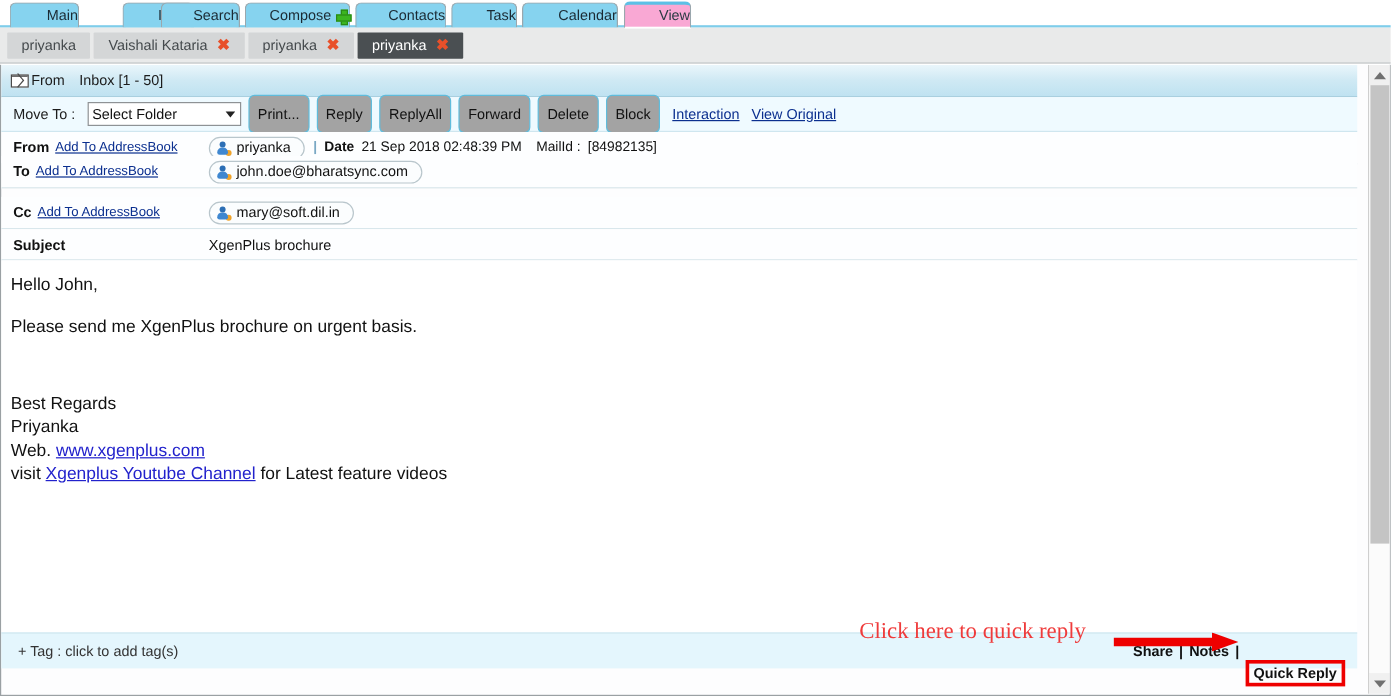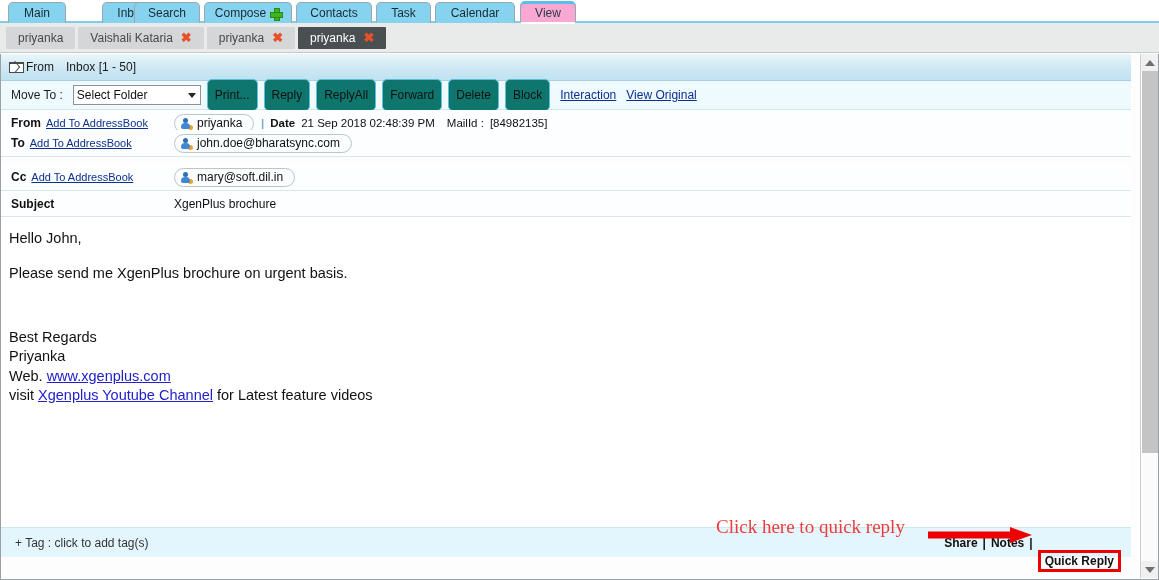--- a/index.html
+++ b/index.html
@@ -25,21 +25,21 @@
   }
   .tab {
     position: absolute; top: 2px;
     height: 21px;
     background: #86d3ef;
     border: 1px solid #9aa7ad;
     border-bottom: none;
     border-radius: 5px 5px 0 0;
     font-size: 12px;
     color: #1b2a33;
-    display: flex; align-items: center; justify-content: center;
+    display: flex; align-items: center; justify-content: flex-end;
     gap: 4px;
     cursor: pointer;
     white-space: nowrap;
   }
   .tab.active {
     background: #f9a8d4;
     border: 1px solid #9aa7ad;
     border-top: 3px solid #5cc0e6;
     border-bottom: 2px solid #ffffff;
     height: 23px;
@@ -205,21 +205,21 @@
   .select-folder .caret {
     position: absolute; right: 4px; top: 7px;
     width: 0; height: 0;
     border-left: 4px solid transparent;
     border-right: 4px solid transparent;
     border-top: 5px solid #222;
   }
   .tbtn {
     height: 32px;
     padding: 0 7px;
-    background: #0f766e;
+    background: #a3a3a3;
     border: 1px solid #5fbcdc;
     font-size: 12px;
     color: #111;
     display: flex; align-items: center;
     cursor: pointer;
     border-radius: 5px;
     font-family: "Liberation Sans", sans-serif;
   }
   .tlink {
     color: #0b2f8f;

